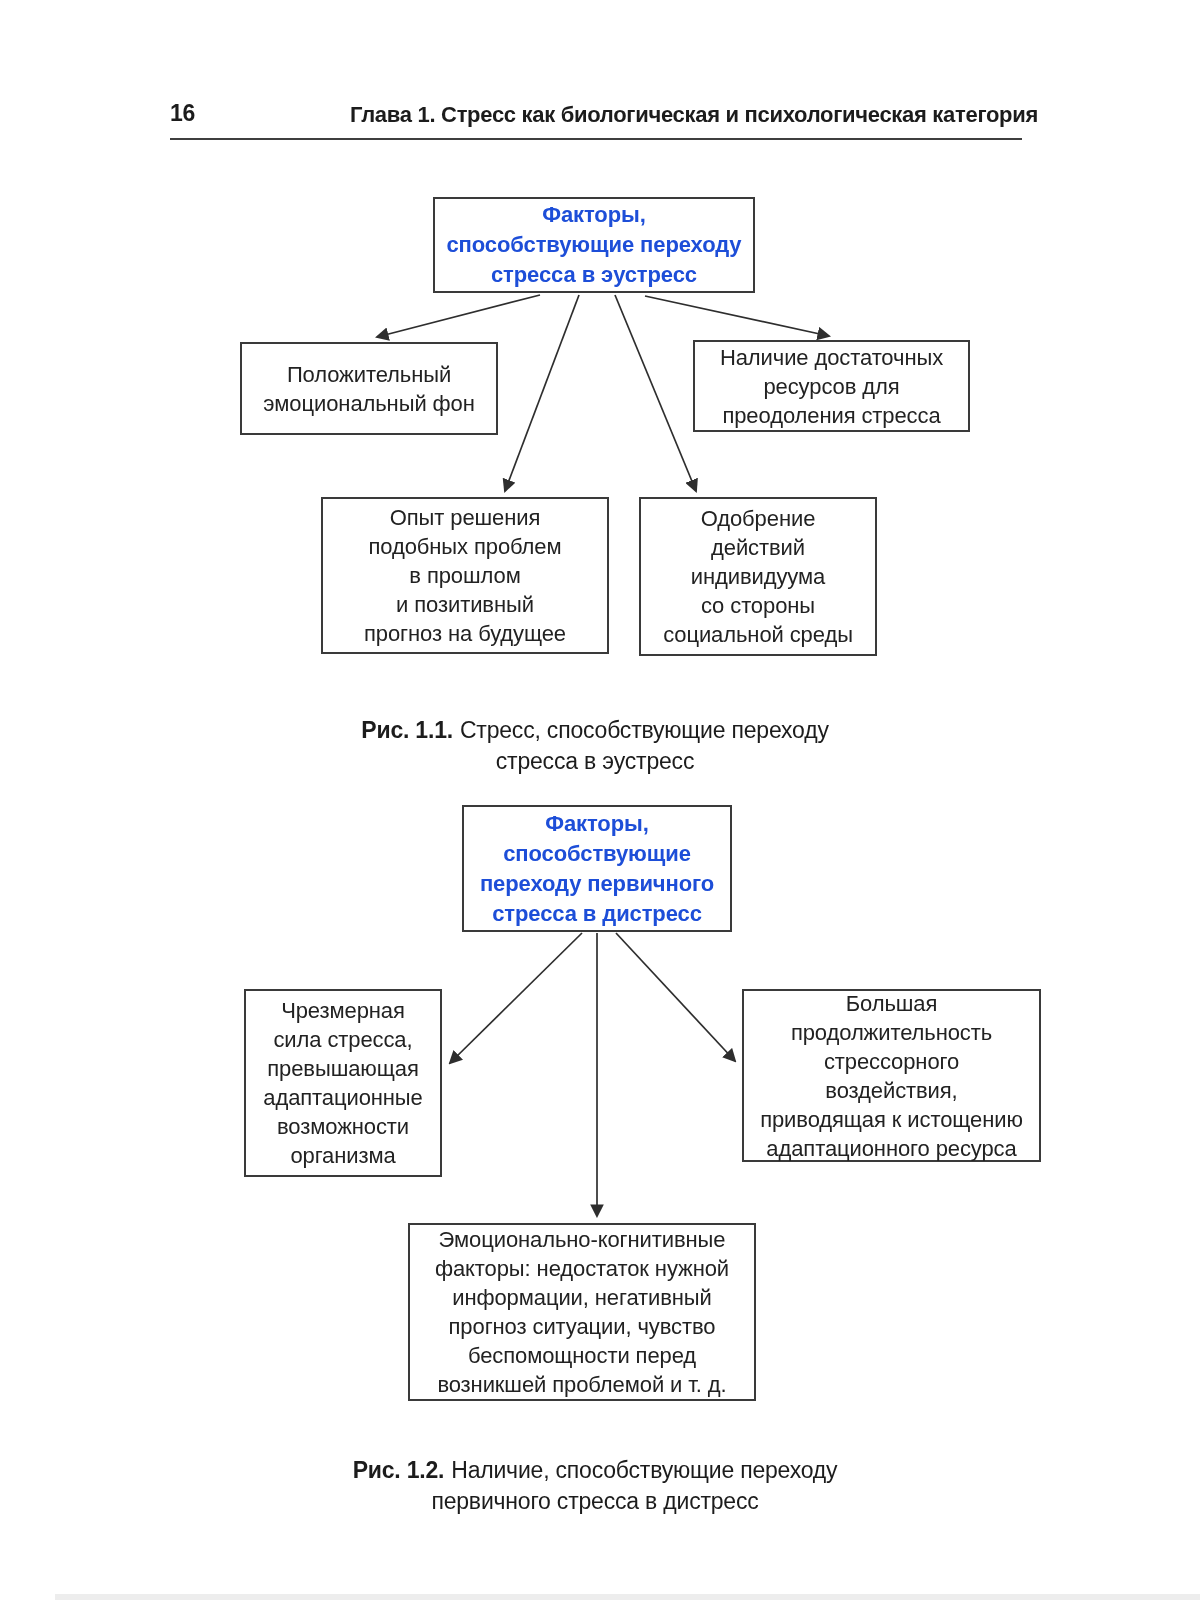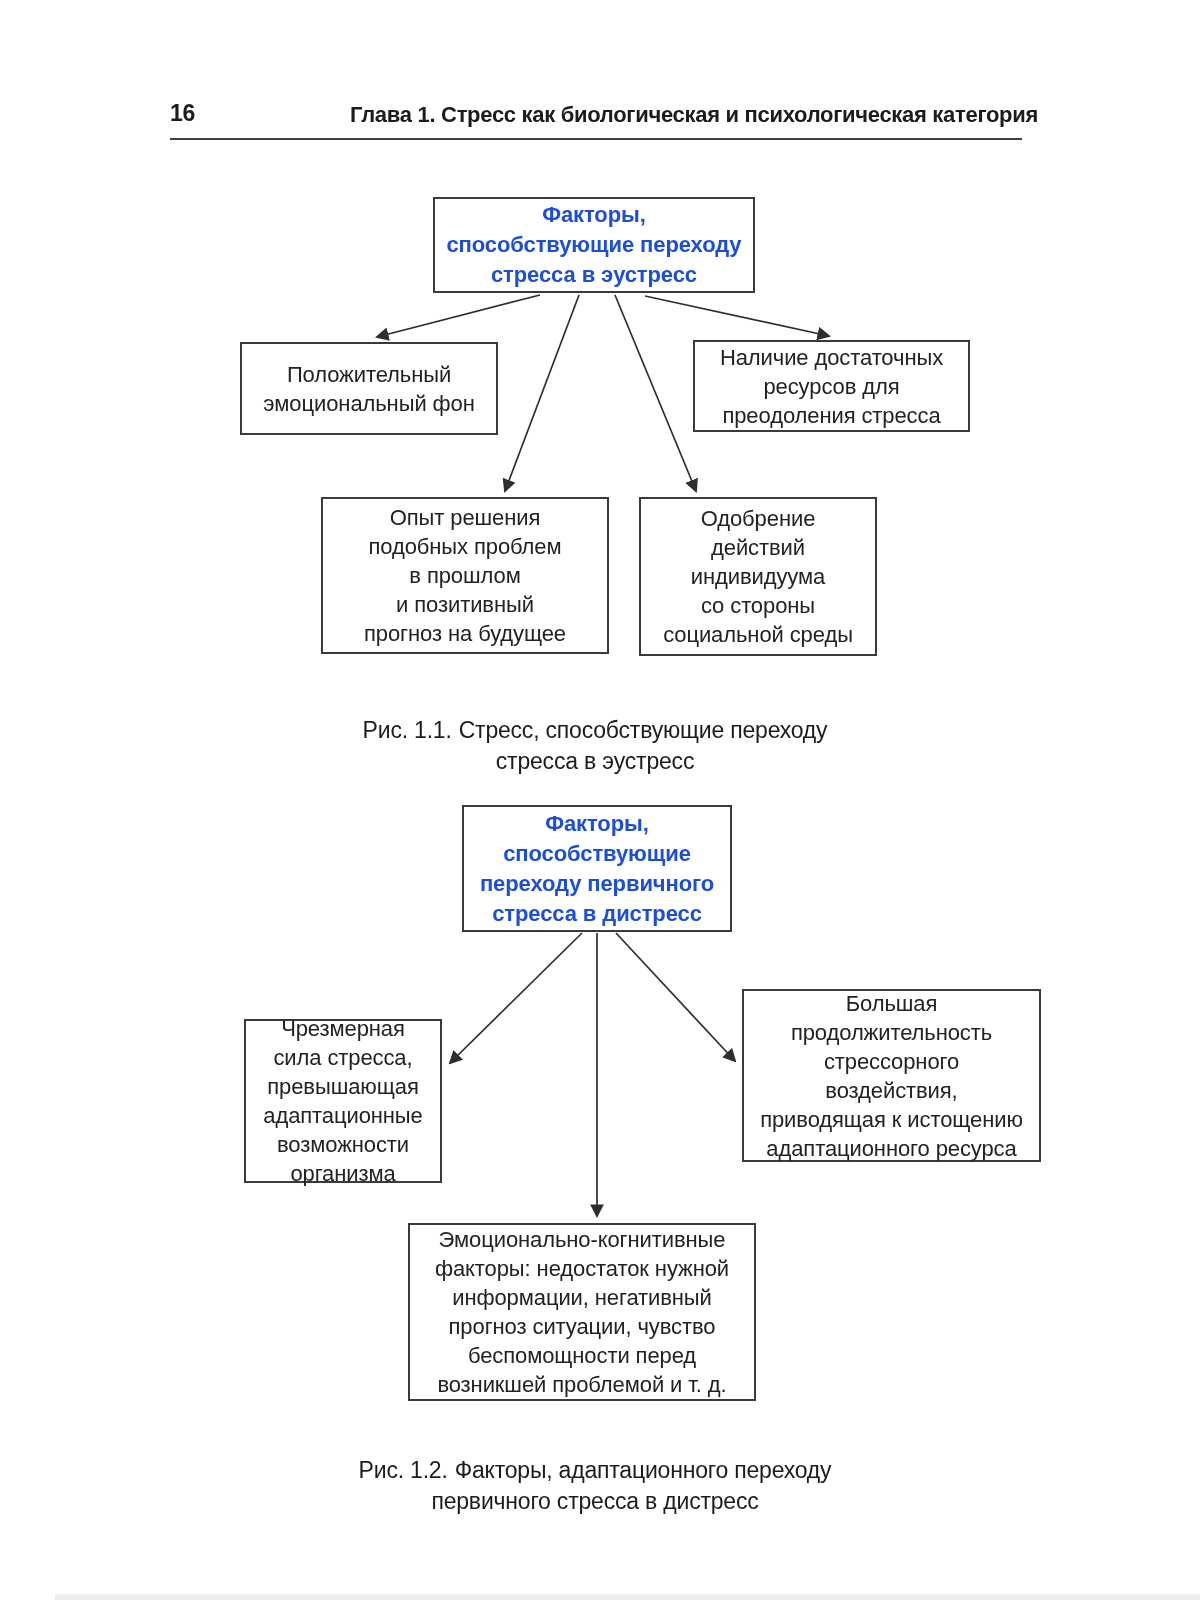--- a/index.html
+++ b/index.html
@@ -54,37 +54,37 @@
     color: #1d4ed8;
   }
   
   .f1-root   { left: 433px; top: 197px; width: 322px; height: 96px; }
   .f1-left   { left: 240px; top: 342px; width: 258px; height: 93px; }
   .f1-right  { left: 693px; top: 340px; width: 277px; height: 92px; }
   .f1-mleft  { left: 321px; top: 497px; width: 288px; height: 157px; text-align: center; }
   .f1-mright { left: 639px; top: 497px; width: 238px; height: 159px; }
   
   .f2-root   { left: 462px; top: 805px; width: 270px; height: 127px; }
-  .f2-left   { left: 244px; top: 989px; width: 198px; height: 164px; margin-top: 30px; }
+  .f2-left   { left: 244px; top: 989px; width: 198px; height: 188px; }
   .f2-right  { left: 742px; top: 989px; width: 299px; height: 173px; }
   .f2-bottom { left: 408px; top: 1223px; width: 348px; height: 178px; }
   
   .caption {
     position: absolute;
     left: 245px; width: 700px;
     text-align: center;
     font-size: 23px;
     line-height: 31px;
     color: #1c1c1c;
     white-space: pre-line;
     letter-spacing: -0.2px;
   }
   .caption-1 { top: 684px; }
   .caption-2 { top: 1424px; }
-  .caption .cap-label { font-weight: 400; margin-right: 7px; white-space: normal; }
+  .caption .cap-label { font-weight: 700; margin-right: 7px; white-space: normal; }
   
   .arrows {
     position: absolute;
     left: 0; top: 0;
     width: 1200px; height: 1600px;
     pointer-events: none;
   }
   
   .bottom-strip {
     position: absolute;
@@ -163,20 +163,20 @@
 воздействия,
 приводящая к истощению
 адаптационного ресурса</div>
     <div class="box f2-bottom">Эмоционально-когнитивные
 факторы: недостаток нужной
 информации, негативный
 прогноз ситуации, чувство
 беспомощности перед
 возникшей проблемой и т. д.</div>
     <div class="caption caption-2">
-      <span class="cap-label">Рис. 1.2.</span><span>Факторы, адаптационного переходу
+      <span class="cap-label">Рис. 1.2.</span><span>Наличие, способствующие переходу
 первичного стресса в дистресс</span>
     </div>
   </div>
 
   <div class="bottom-strip"></div>
 
 </div>
 
 </body></html>

